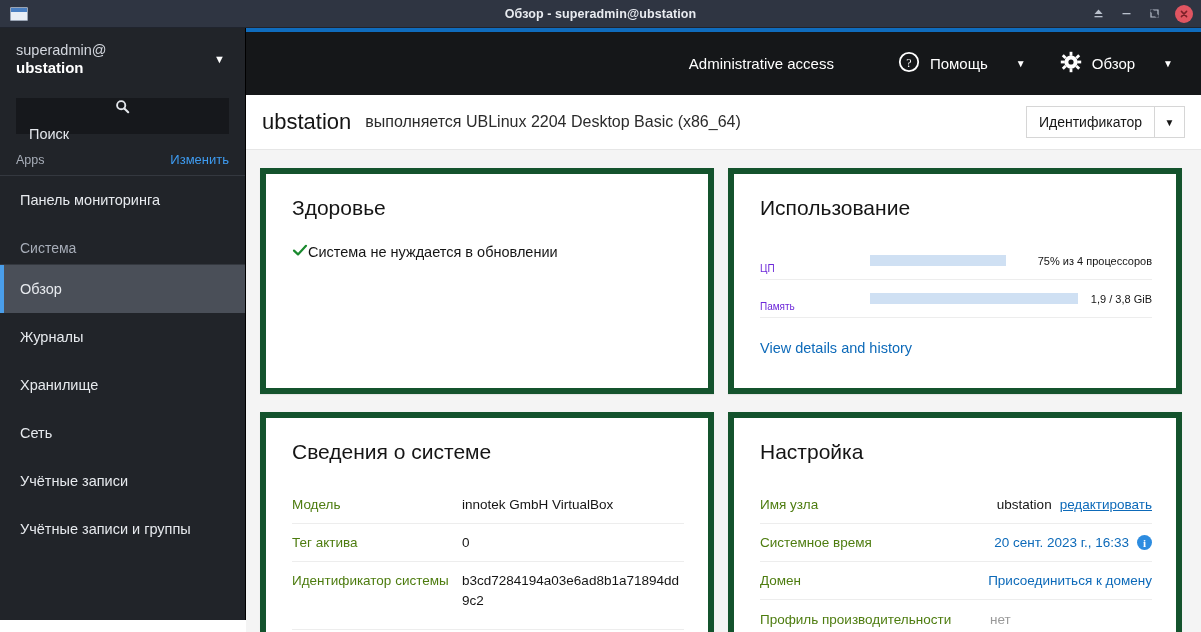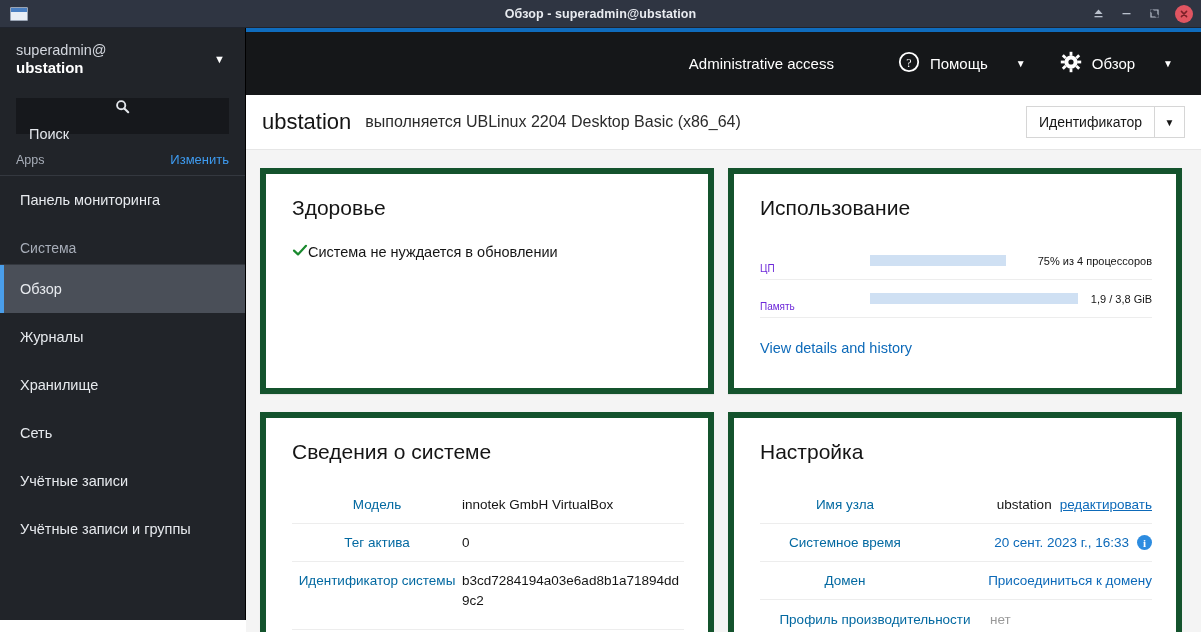--- a/index.html
+++ b/index.html
@@ -160,21 +160,21 @@
     font-size: 21px; color: #151515; font-weight: normal; margin-bottom: 22px;
   }
   .health-row { display: flex; align-items: center; }
   .health-text { font-size: 14.5px; color: #151515; }
 
   .kv-row {
     display: flex; align-items: center; min-height: 38px;
     border-bottom: 1px solid #ededed;
   }
   .kv-row.no-border { border-bottom: none; }
-  .kv-key { font-size: 13.5px; color: #0369a1; width: 170px; flex: none; text-align: center; }
+  .kv-key { font-size: 13.5px; color: #4d7c0f; width: 170px; flex: none; }
   .kv-val { font-size: 13.5px; color: #151515; flex: 1; }
   .kv-val.right { text-align: right; display: flex;
     align-items: center; justify-content: flex-end; gap: 8px; }
   .link { color: #0d6ab9; cursor: pointer; }
   .link-u { color: #0d6ab9; text-decoration: underline; cursor: pointer; }
   .muted { color: #9a9a9a; }
 
   
   .usage-row {
     display: flex; align-items: center; height: 38px;

